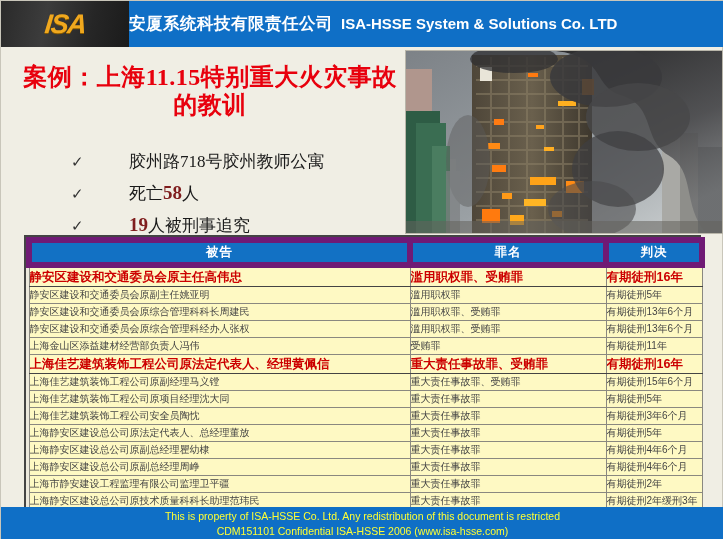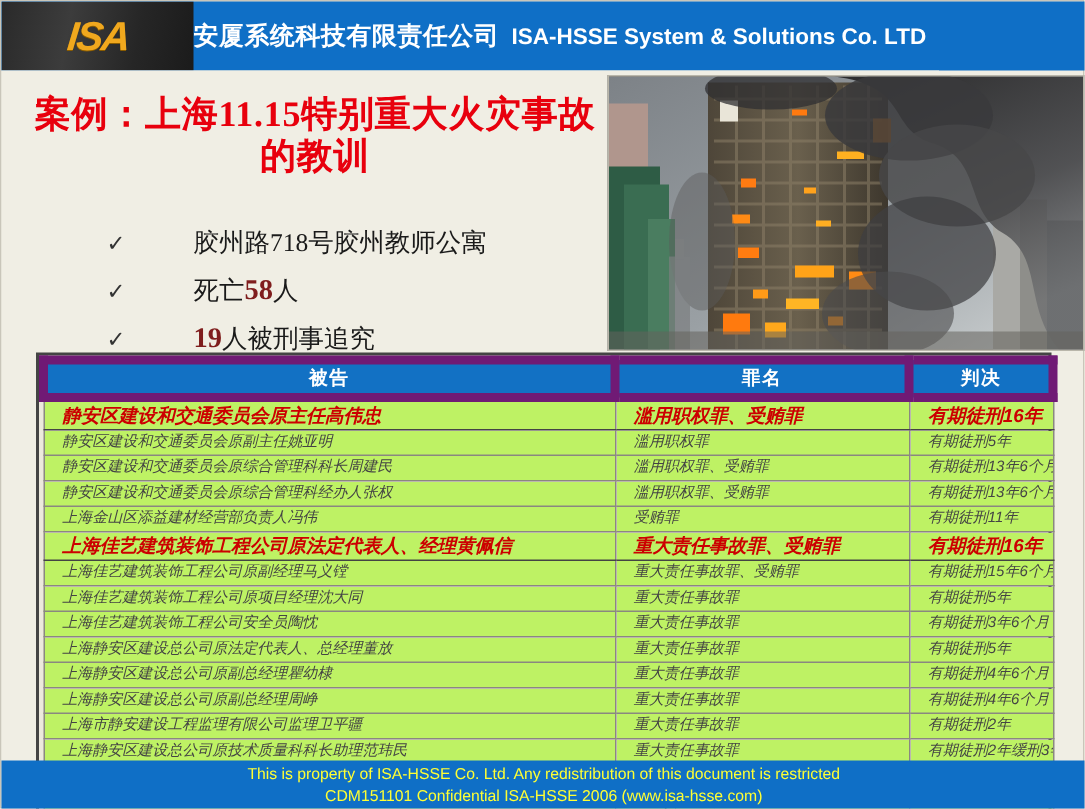--- a/index.html
+++ b/index.html
@@ -159,28 +159,27 @@
     font-weight: bold;
     text-align: center;
     height: 17px;
     padding: 1px 2px;
     border: 6px solid #701a75;
     letter-spacing: 1px;
   }
   table.legal td {
     font-size: 10px;
     color: #444444;
-    padding: 0px 12px;
+    padding: 0px 0;
     height: 16px;
     line-height: 16px;
     border: 1px solid #8a8880;
-    background: #bef264;
+    background: #fef9c3;
     white-space: nowrap;
     overflow: hidden;
-    font-style: italic;
   }
   table.legal tr.hi td {
     color: #cc0000;
     font-weight: bold;
     font-size: 12.5px;
     height: 18px;
     line-height: 18px;
     border-top: 1px solid #444;
     border-bottom: 1px solid #444;
   }

